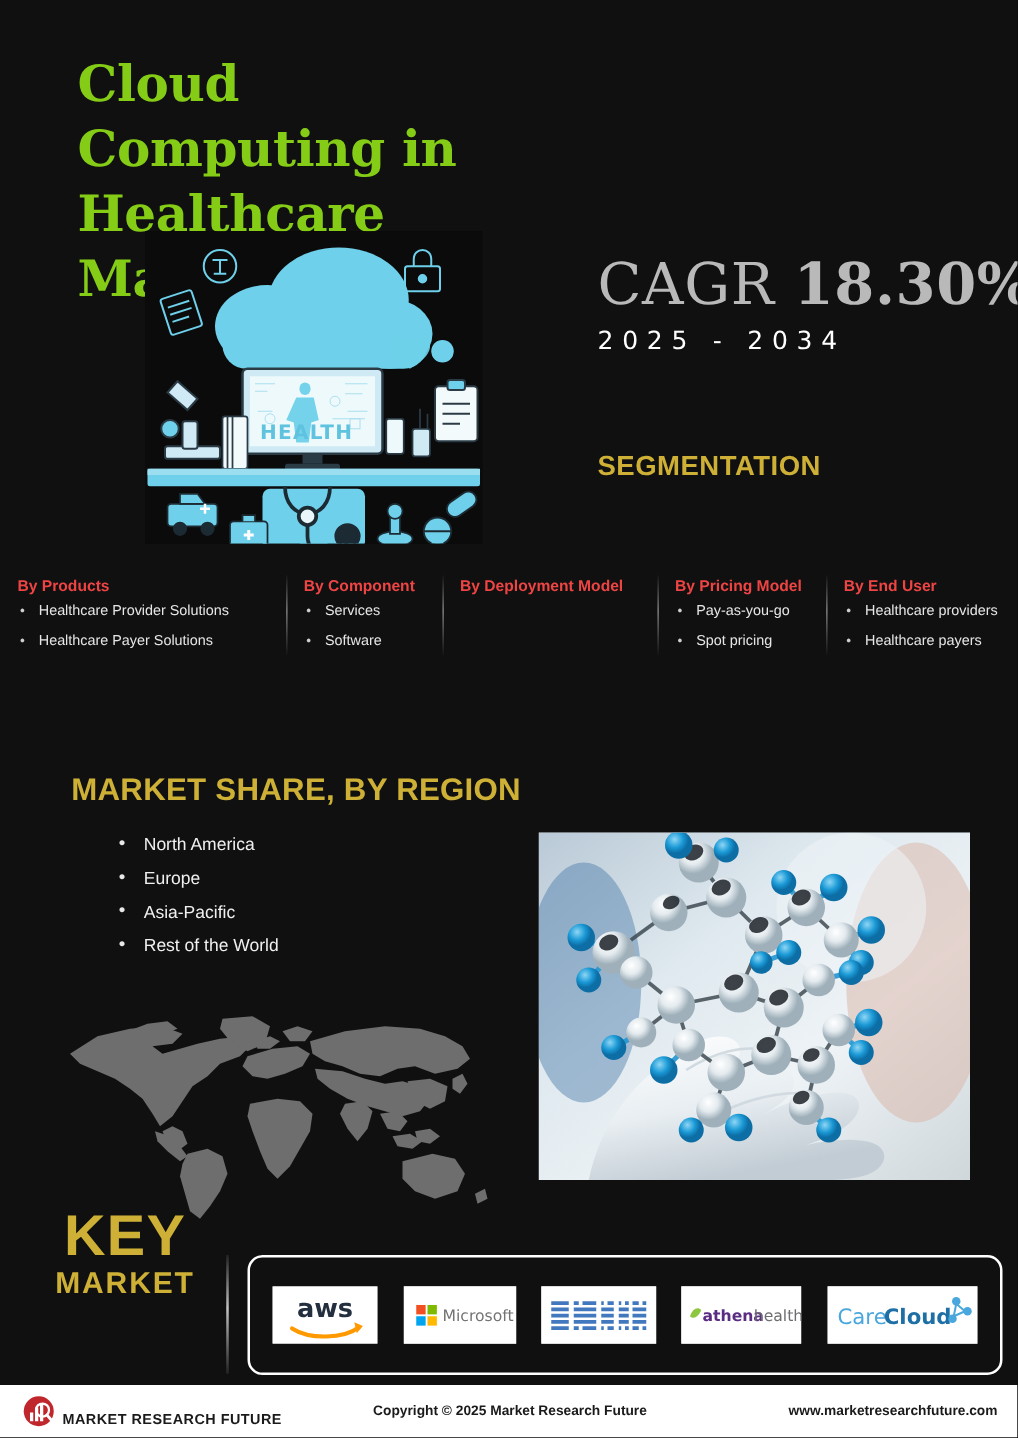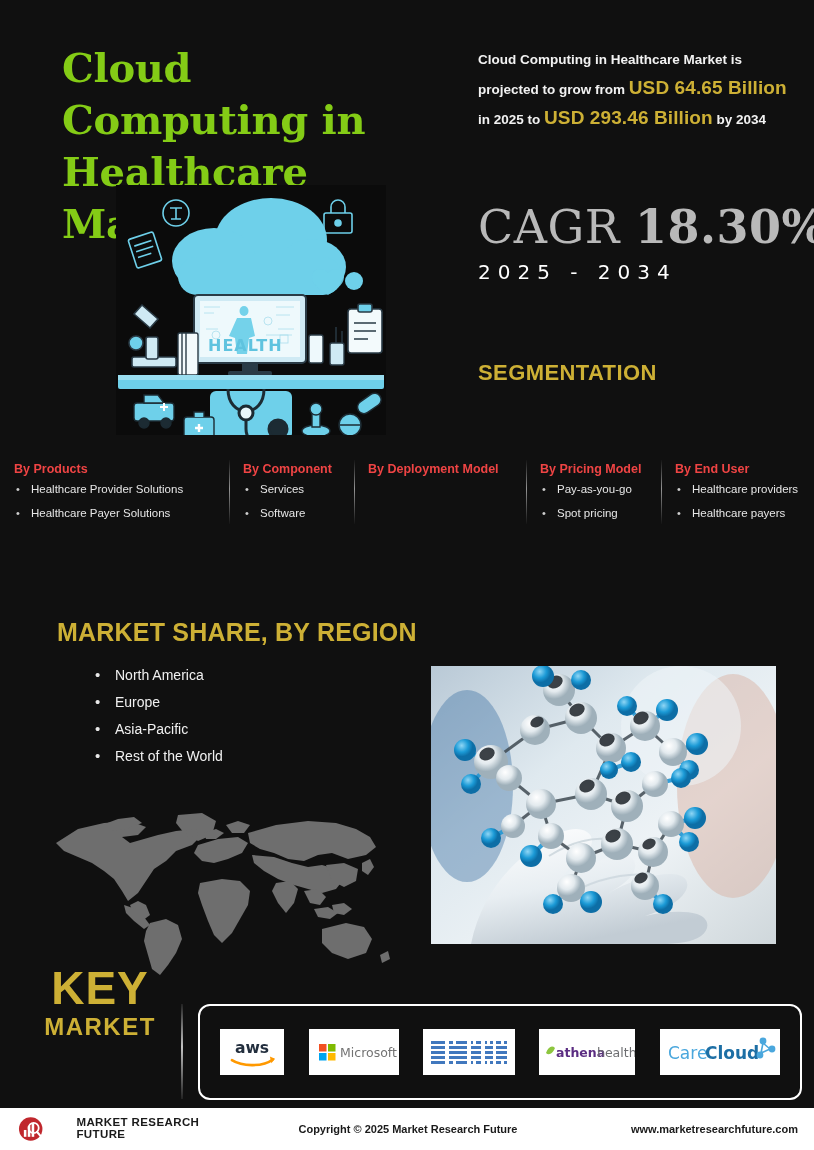--- a/index.html
+++ b/index.html
@@ -210,40 +210,39 @@
     padding: 0 8px;
   }
   .logo-tile {
     background: #ffffff;
     height: 46px;
     display: flex;
     align-items: center;
     justify-content: center;
     overflow: hidden;
   }
-  .lg-aws { width: 64px; }
+  .lg-aws { width: 84px; }
   .lg-ms { width: 90px; }
   .lg-ibm { width: 92px; }
   .lg-ath { width: 96px; }
   .lg-cc { width: 120px; }
 
   
   .footer {
     position: absolute;
     left: 0; bottom: 0;
     width: 814px; height: 42px;
     background: #ffffff;
     display: flex;
     align-items: center;
   }
   .footer-logo {
-    display: flex; align-items: flex-start;
+    display: flex; align-items: flex-end;
     margin-left: 18px;
     width: 230px;
-    gap: 27px;
   }
   .footer-logo-text {
     font-size: 11.5px;
     font-weight: 700;
     color: #1a1a1a;
     letter-spacing: 0.4px;
     margin-left: 6px;
     font-family: "Liberation Sans", sans-serif;
   }
   .footer-copy {
@@ -262,27 +261,20 @@
     color: #1a1a1a;
   }
 </style>
 </head>
 <body>
 
 <div class="page">
 
   <h1 class="main-title">Cloud Computing in Healthcare Market</h1>
 
-  <div class="projection">
-    <span>Cloud Computing in Healthcare Market is projected to grow from</span>
-    <span class="gold-big">USD 64.65 Billion</span>
-    <span>in 2025 to</span>
-    <span class="gold-big">USD 293.46 Billion</span>
-    <span>by 2034</span>
-  </div>
 
   <div class="cagr-block">
     <div class="cagr-line">
       <span class="cagr-label">CAGR</span>
       <span class="cagr-value">18.30%</span>
     </div>
     <div class="cagr-years">2025 - 2034</div>
   </div>
 
   <div class="segmentation-title">SEGMENTATION</div>

